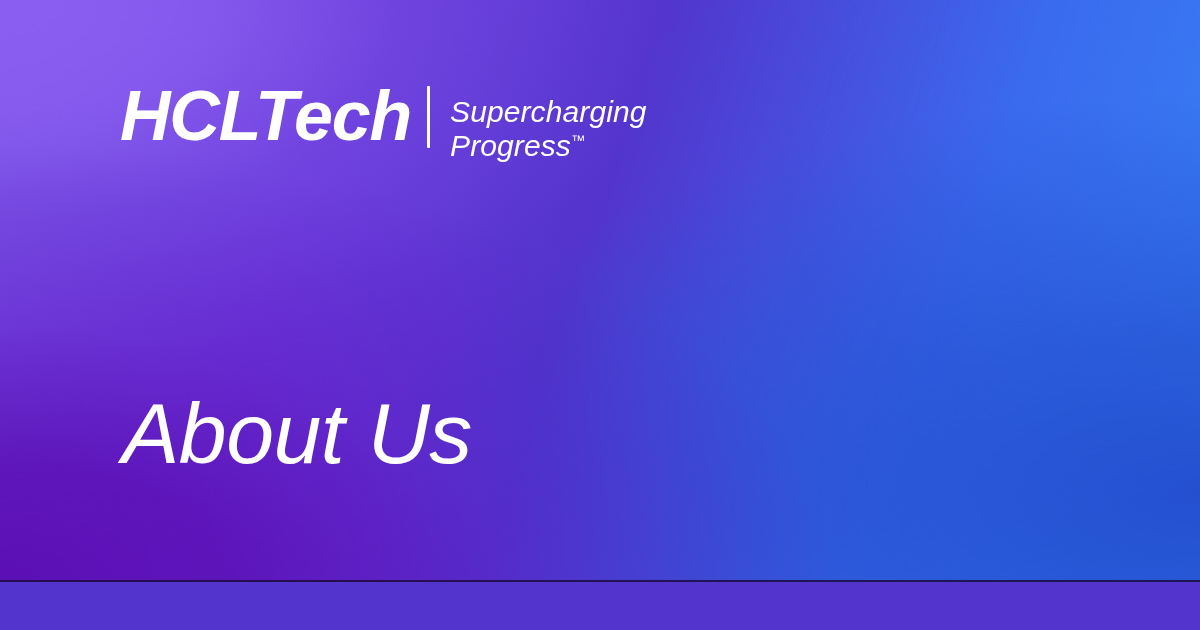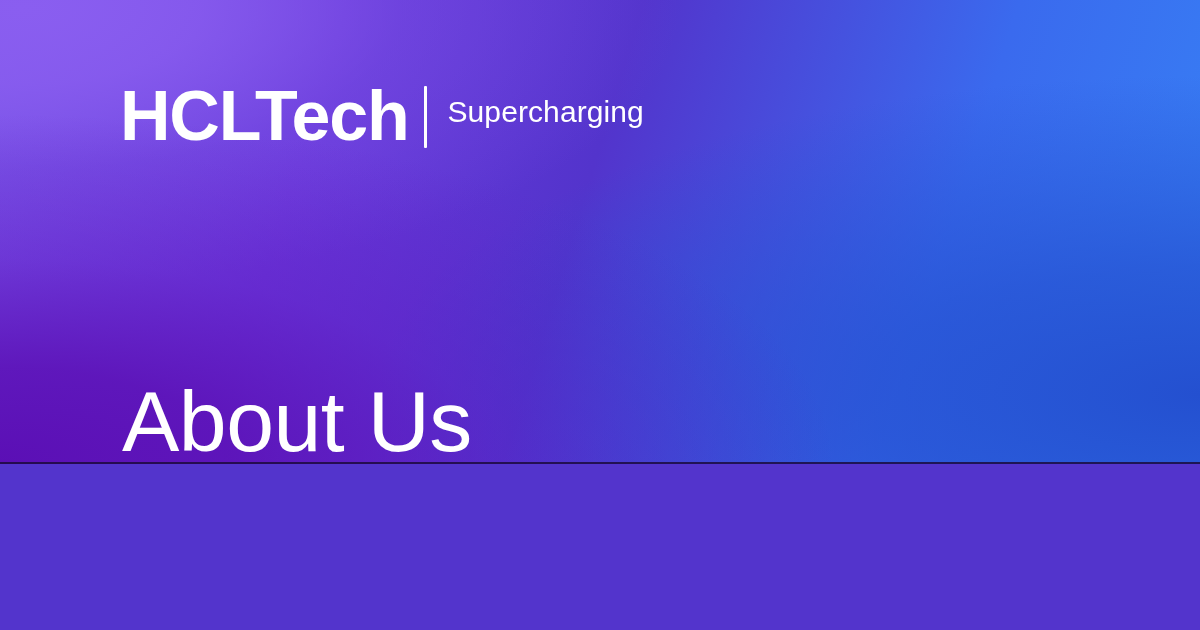--- a/index.html
+++ b/index.html
@@ -12,29 +12,30 @@
     width: 1200px;
     height: 630px;
     overflow: hidden;
     font-family: "Liberation Sans", sans-serif;
     background: #5334cc;
   }
 
   .banner {
     position: relative;
     width: 1200px;
-    height: 464px;
+    height: 582px;
     overflow: hidden;
     
     background-color: #5334cc;
     background-image:
       radial-gradient(120% 130% at 0% 100%, #5b0fb5 0%, rgba(91,15,181,0.85) 16%, rgba(96,26,196,0.45) 34%, rgba(96,26,196,0.0) 58%),
       radial-gradient(105% 115% at 2% 2%, #8a5ef0 0%, rgba(138,94,240,0.78) 14%, rgba(123,85,232,0.40) 30%, rgba(123,85,232,0.0) 52%),
       radial-gradient(125% 125% at 100% 85%, #2450d0 0%, rgba(36,80,208,0.70) 22%, rgba(36,80,208,0.0) 55%),
       linear-gradient(107deg, #7b55e8 0%, #6a38da 26%, #5334cc 48%, #3a6aee 76%, #3781f5 100%);
+    font-style: italic;
   }
 
   
   .bottom-edge {
     position: absolute;
     left: 0;
     right: 0;
     bottom: 0;
     height: 2px;
     background: #1c0a3d;
@@ -92,21 +93,21 @@
     font-size: 14px;
     vertical-align: super;
     line-height: 1;
     letter-spacing: 0;
   }
 
   
   .headline {
     position: absolute;
     left: 122px;
-    top: 315px;
+    top: 327px;
     color: #ffffff;
     font-family: "Liberation Sans", sans-serif;
     font-size: 86px;
     font-weight: 300;
     line-height: 96px;
     letter-spacing: -0.5px;
     white-space: nowrap;
     -webkit-font-smoothing: antialiased;
   }
 </style>
@@ -115,20 +116,21 @@
 
 <div class="banner">
 
   <div class="logo-lockup">
     <div class="wordmark">HCLTech</div>
 
     <div class="logo-divider"></div>
 
     <div class="tagline">
       <span class="tagline-line">Supercharging</span>
+      <span class="tagline-line"><span>Progress</span><span class="tm">™</span></span>
     </div>
   </div>
 
   <h1 class="headline">About Us</h1>
 
   <div class="bottom-edge"></div>
 
 </div>
 
 </body></html>

